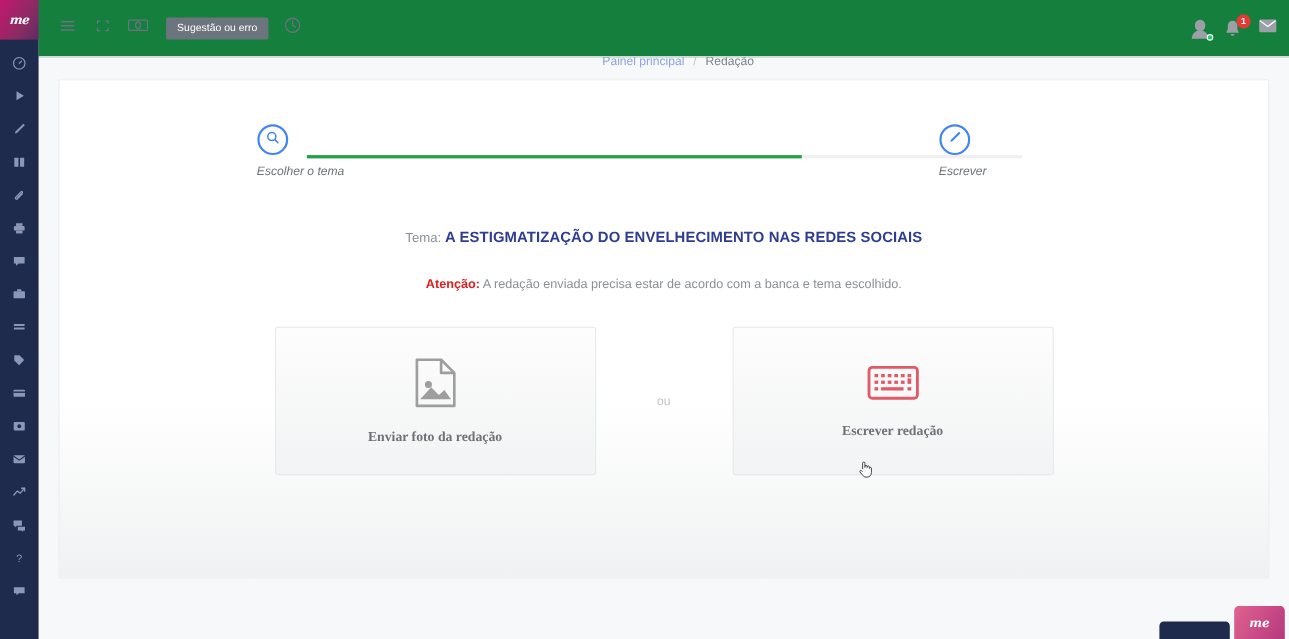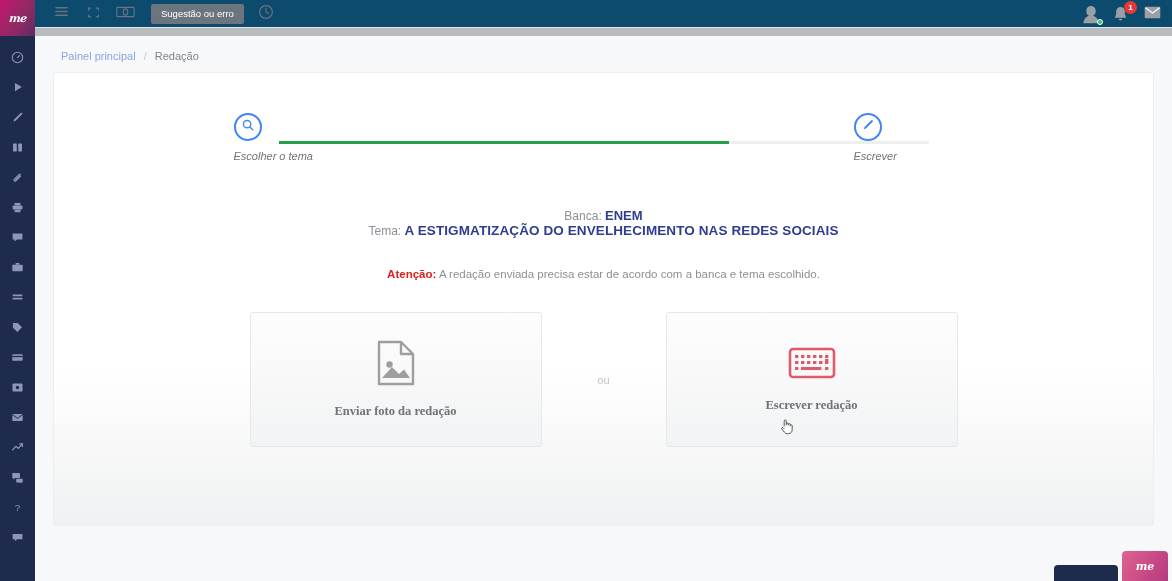--- a/index.html
+++ b/index.html
@@ -34,22 +34,22 @@
   .side-item {
     width: 35px; height: 30px;
     display: flex; align-items: center; justify-content: center;
     color: #8d96b5; cursor: pointer;
   }
   .side-item svg { display: block; }
 
   
   .header {
     position: absolute; left: 35px; top: 0;
-    width: 1137px; height: 28px;
-    background: #0c4a6e;
+    width: 1137px; height: 52px;
+    background: #15803d;
     border-bottom: 1px solid #e4e4e4;
     display: flex; align-items: center;
     z-index: 4;
   }
   .hdr-btn {
     width: 32px; height: 36px;
     display: flex; align-items: center; justify-content: center;
     color: #6b7280; cursor: pointer;
   }
   .hdr-btn:first-child { margin-left: 10px; }
@@ -81,21 +81,21 @@
 
   
   .content {
     position: absolute; left: 35px; top: 36px;
     width: 1137px; height: 545px;
     background: #f7f8f9;
     overflow: hidden;
   }
   .breadcrumb {
     padding: 14px 0 10px 26px;
-    font-size: 11px; color: #9aa0a6;
+    font-size: 11px; color: #9aa0a6; text-align: center;
   }
   .breadcrumb a { color: #8ba4e0; text-decoration: none; cursor: pointer; }
   .breadcrumb .sep { margin: 0 5px; color: #c4c8cc; }
   .breadcrumb .cur { color: #7d848b; }
 
   .panel {
     margin: 0 18px;
     height: 454px;
     background: linear-gradient(#ffffff 0%, #ffffff 65%, #f0f1f2 100%);
     border: 1px solid #eceef0;
@@ -465,24 +465,20 @@
               </span>
             </div>
             <div class="label">Escrever</div>
           </div>
 
 
         </div>
       </div>
 
       <div class="info">
-        <div class="banca">
-          <span>Banca:</span>
-          <b>ENEM</b>
-        </div>
         <div class="tema">
           <span>Tema:</span>
           <b>A ESTIGMATIZAÇÃO DO ENVELHECIMENTO NAS REDES SOCIAIS</b>
         </div>
         <div class="aten">
           <b>Atenção:</b>
           <span>A redação enviada precisa estar de acordo com a banca e tema escolhido.</span>
         </div>
       </div>
 

